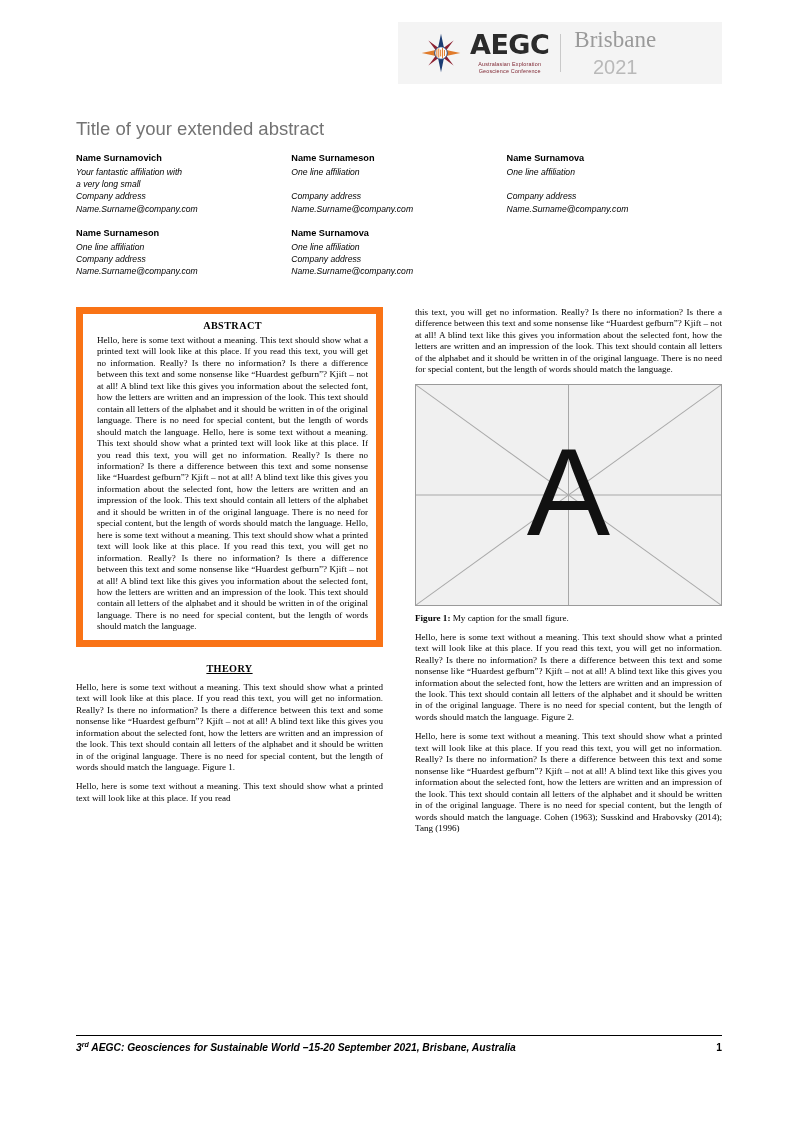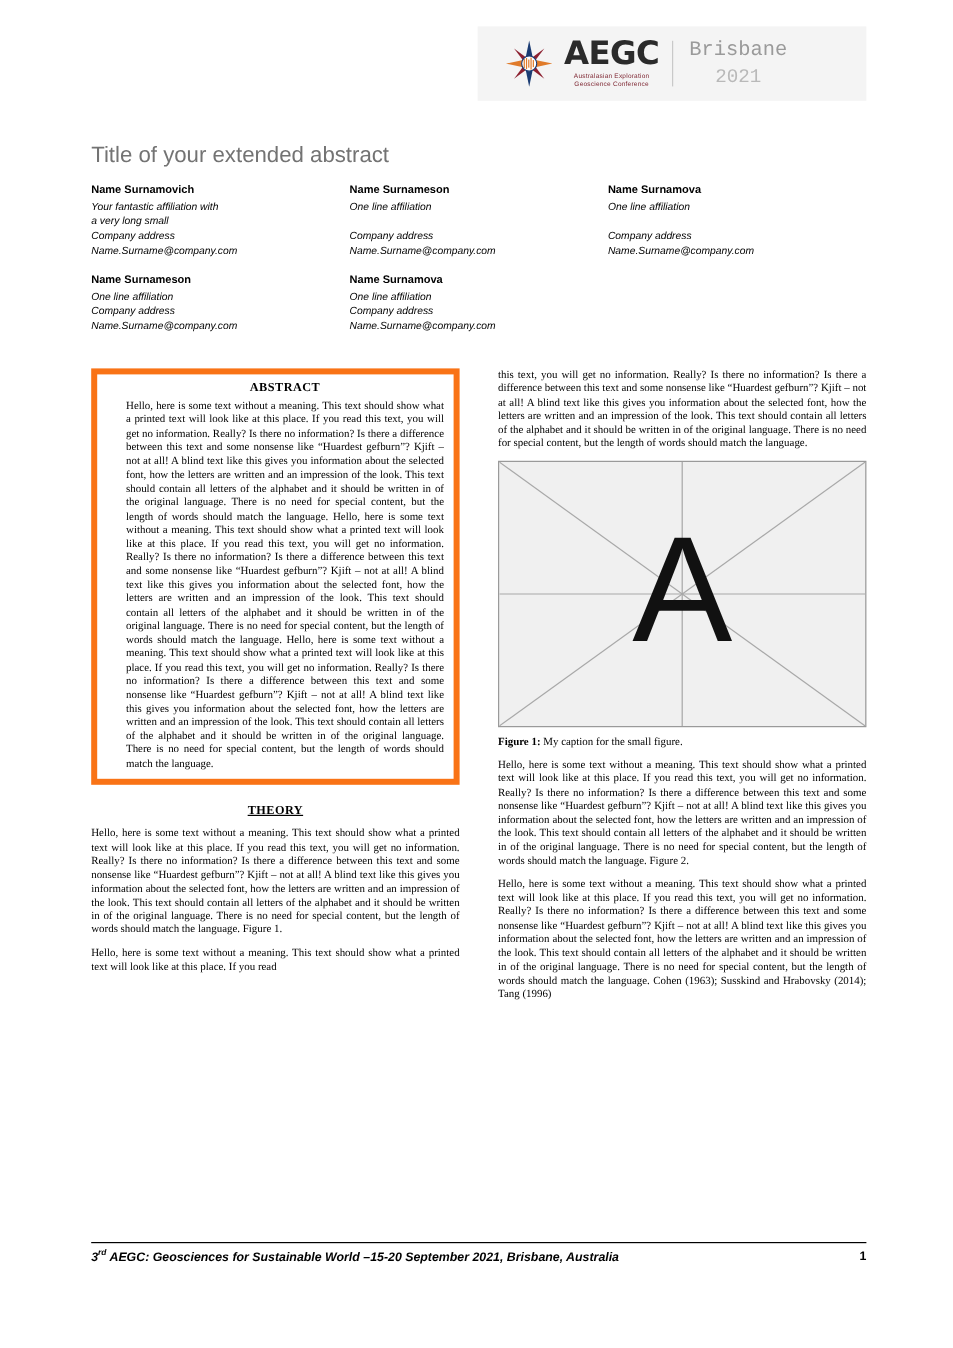--- a/index.html
+++ b/index.html
@@ -58,29 +58,29 @@
     margin-top: 3px;
     letter-spacing: 0.2px;
   }
   .banner-divider {
     width: 1px;
     height: 38px;
     background: #c9c9c9;
     margin: 0 13px 0 11px;
   }
   .banner-city {
-    font-family: Liberation Mono, monospace;
-    font-size: 17px;
+    font-family: Liberation Serif, serif;
+    font-size: 23px;
     color: #9a9a9a;
     line-height: 1.25;
     font-weight: 400;
   }
   .banner-year {
-    font-family: Liberation Mono, monospace;
-    font-size: 16px;
+    font-family: Liberation Sans, sans-serif;
+    font-size: 20px;
     color: #b9b9b9;
     line-height: 1.25;
   }
 
   
   .doc-title {
     position: absolute;
     top: 118px;
     left: 76px;
     font-family: "Liberation Sans", sans-serif;
@@ -123,22 +123,22 @@
   }
   .col {
     position: absolute;
     top: 0;
     width: 307px;
   }
   .col-left { left: 0; }
   .col-right { left: 339px; }
 
   .abstract-box {
-    border: 5px solid #f97316;
-    padding: 6px 8px 7px 24px;
+    border: 7px solid #f97316;
+    padding: 6px 8px 7px 14px;
     box-sizing: border-box;
   }
   .section-head {
     font-family: "Liberation Serif", serif;
     font-weight: bold;
     font-size: 10.2px;
     text-align: center;
     letter-spacing: 0.4px;
     margin-bottom: 4px;
   }

